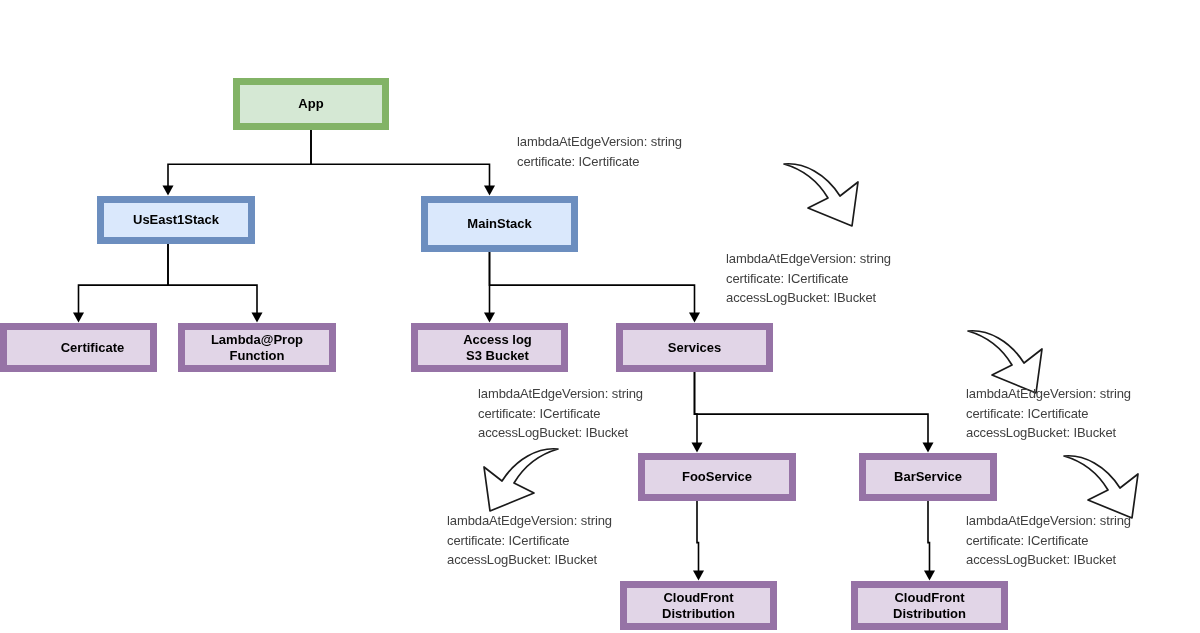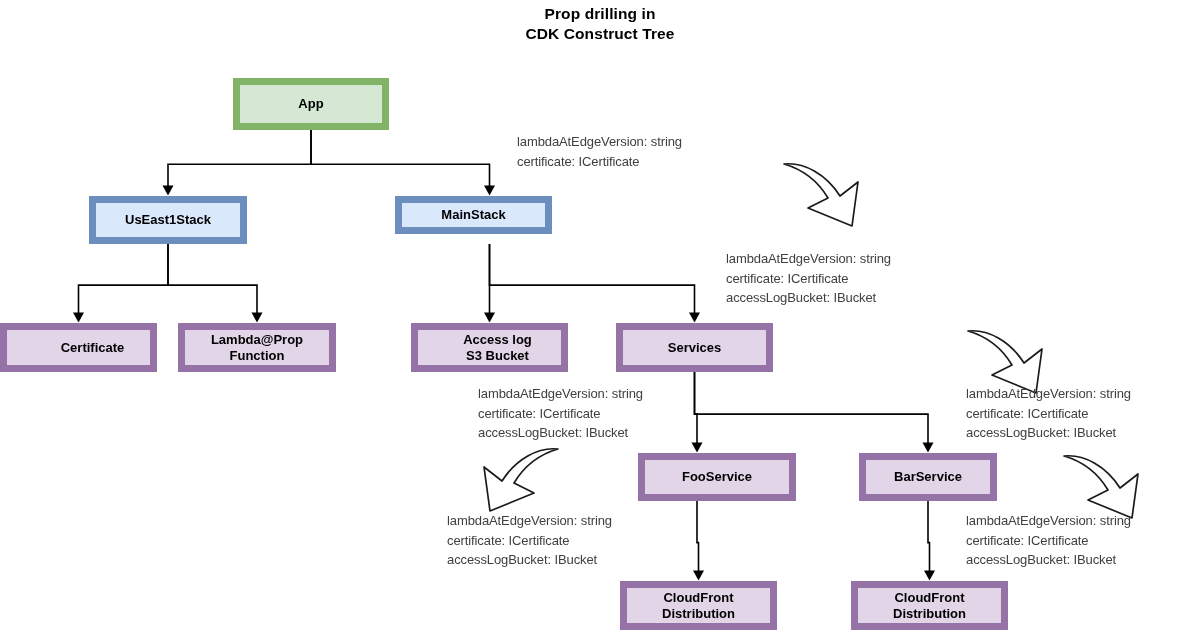--- a/index.html
+++ b/index.html
@@ -20,42 +20,40 @@
   }
 
   
   .node{
     position:absolute;box-sizing:border-box;
     display:flex;align-items:center;justify-content:center;
     text-align:center;font-size:13px;font-weight:bold;line-height:16px;
     white-space:pre-line;border:7px solid #15803d;
   }
   .node.green { background:#d5e8d4; border-color:#82b366; }
-  .node.blue  { background:#dae8fc; border-color:#6c8ebf; }
+  .node.blue  { background:#dae8fc; border-color:#6c8ebf;margin-left:8px; }
   .node.purple{ background:#e1d5e7; border-color:#9673a6; }
 
   
   .note{
     position:absolute;font-size:13px;font-weight:normal;line-height:19.5px;
     white-space:pre-line;color:#404040;letter-spacing:-0.1px;
   }
 
   
   svg.layer{position:absolute;left:0;top:0;width:1200px;height:633px;overflow:visible;}
   svg.layer .edge{fill:none;stroke:#000000;stroke-width:1.6;}
   svg.layer .head{fill:#000000;stroke:none;}
   svg.layer .squiggle{fill:#ffffff;stroke:#1a1a1a;stroke-width:1.7;stroke-linejoin:round;stroke-linecap:round;}
 </style>
 </head>
 <body>
 
 <div id="canvas">
 
-  <div class="title">Prop drilling in
-CDK Construct Tree</div>
 
   <svg class="layer" id="edge-layer" viewBox="0 0 1200 633" preserveAspectRatio="none">
       <g>
         <path class="edge" d="M 311 130 L 311 164.32 L 168 164.32 L 168 187"></path>
         <path class="head" d="M 162.5 185.5 L 173.5 185.5 L 168 195.5 Z"></path>
       </g>
       <g>
         <path class="edge" d="M 311 130 L 311 164.32 L 489.5 164.32 L 489.5 187"></path>
         <path class="head" d="M 484 185.5 L 495 185.5 L 489.5 195.5 Z"></path>
       </g>
@@ -104,21 +102,21 @@
         <path class="squiggle" d="M 6 6 C 26 4, 48 16, 62 38 L 80 24 L 74 68 L 30 50 L 50 40 C 38 20, 20 10, 6 6 Z"></path>
       </g>
       <g transform="translate(1058 450)">
         <path class="squiggle" d="M 6 6 C 26 4, 48 16, 62 38 L 80 24 L 74 68 L 30 50 L 50 40 C 38 20, 20 10, 6 6 Z"></path>
       </g>
     </svg>
 
   <div id="node-layer">
       <div class="node green" style="left: 233px; top: 78px; width: 156px; height: 52px;">App</div>
       <div class="node blue" style="left: 89px; top: 196px; width: 158px; height: 48px;">UsEast1Stack</div>
-      <div class="node blue" style="left: 395px; top: 196px; width: 157px; height: 38px;">MainStack</div>
+      <div class="node blue" style="left: 413px; top: 196px; width: 157px; height: 56px;">MainStack</div>
       <div class="node purple" style="left: 0px; top: 323px; width: 157px; height: 49px; padding-left: 28px;">Certificate</div>
       <div class="node purple" style="left: 178px; top: 323px; width: 158px; height: 49px;">Lambda@Prop
 Function</div>
       <div class="node purple" style="left: 411px; top: 323px; width: 157px; height: 49px; padding-left: 16px;">Access log
 S3 Bucket</div>
       <div class="node purple" style="left: 616px; top: 323px; width: 157px; height: 49px;">Services</div>
       <div class="node purple" style="left: 618px; top: 453px; width: 158px; height: 48px; margin-left: 20px;">FooService</div>
       <div class="node purple" style="left: 859px; top: 453px; width: 138px; height: 48px;">BarService</div>
       <div class="node purple" style="left: 620px; top: 581px; width: 157px; height: 49px;">CloudFront
 Distribution</div>

